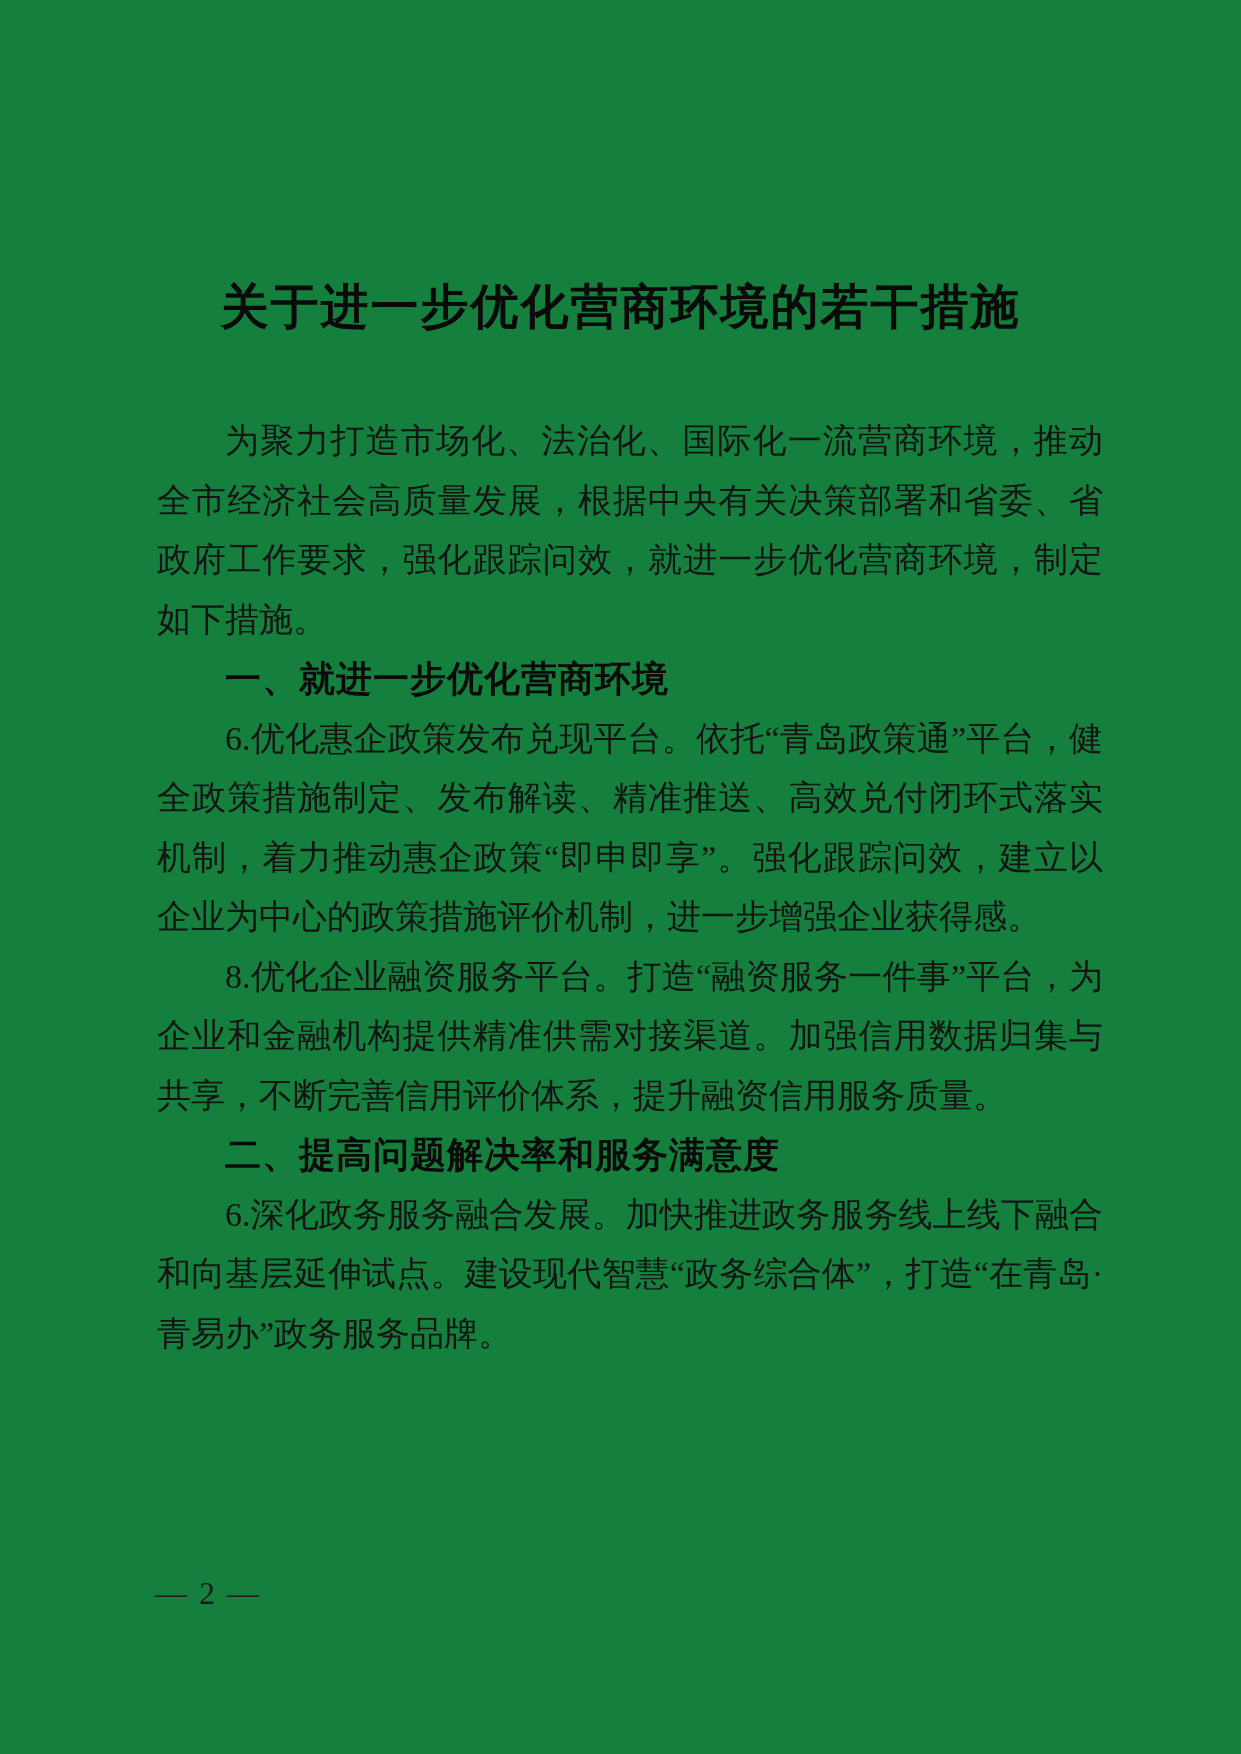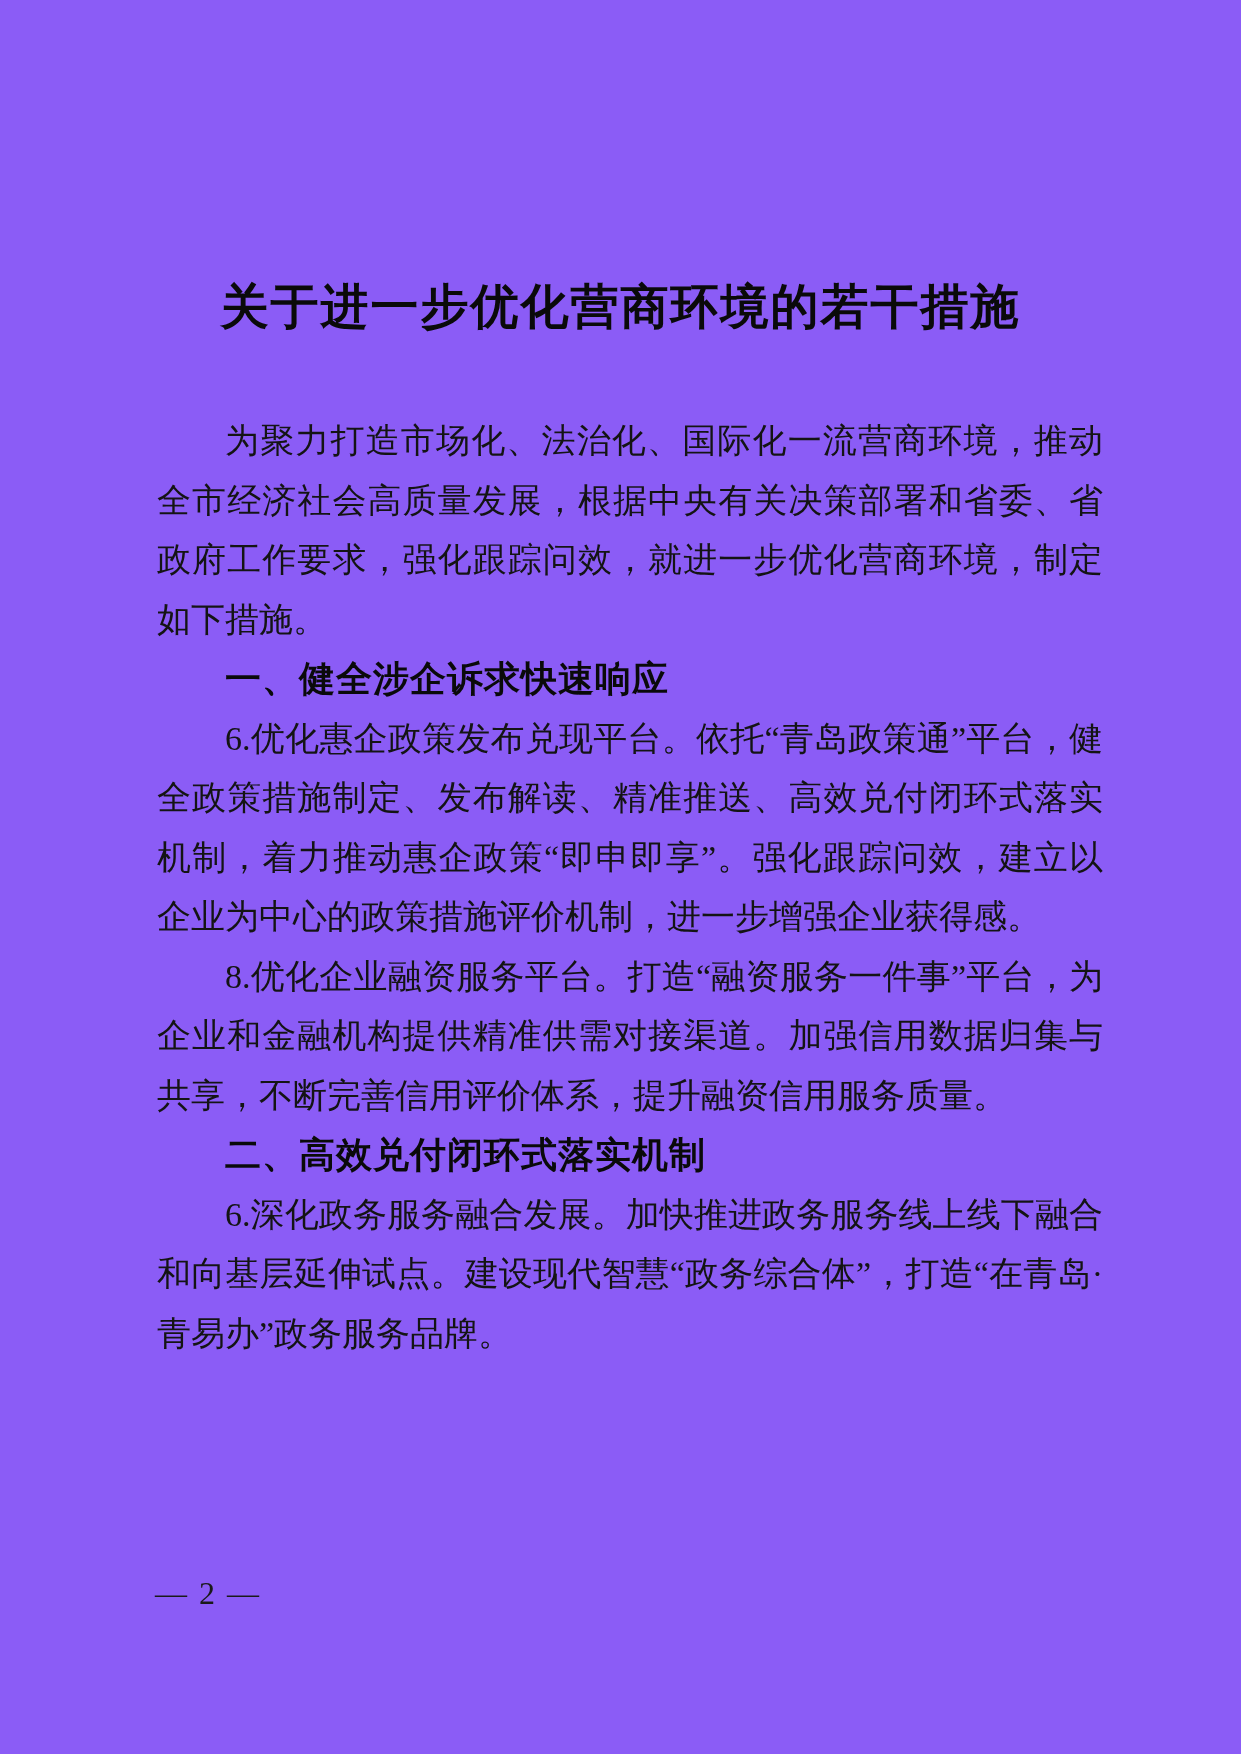--- a/index.html
+++ b/index.html
@@ -4,21 +4,21 @@
 <style>
   html, body {
     margin: 0;
     padding: 0;
     background: #ffffff;
   }
   .page {
     position: relative;
     width: 1241px;
     height: 1754px;
-    background: #8b5cf6;
+    background: #15803d;
     overflow: hidden;
     color: #111111;
   }
   .doc-title {
     position: absolute;
     top: 281px;
     left: 0;
     right: 0;
     margin: 0;
     text-align: center;
@@ -70,22 +70,22 @@
 </style>
 </head>
 <body>
 
 <div class="page">
 
   <h1 class="doc-title">关于进一步优化营商环境的若干措施</h1>
 
   <div class="doc-body">
     <p class="paragraph">为聚力打造市场化、法治化、国际化一流营商环境，推动全市经济社会高质量发展，根据中央有关决策部署和省委、省政府工作要求，强化跟踪问效，就进一步优化营商环境，制定如下措施。</p>
-    <h2 class="section-heading">一、健全涉企诉求快速响应</h2>
+    <h2 class="section-heading">一、就进一步优化营商环境</h2>
     <p class="paragraph">6.优化惠企政策发布兑现平台。依托“青岛政策通”平台，健全政策措施制定、发布解读、精准推送、高效兑付闭环式落实机制，着力推动惠企政策“即申即享”。强化跟踪问效，建立以企业为中心的政策措施评价机制，进一步增强企业获得感。</p>
     <p class="paragraph">8.优化企业融资服务平台。打造“融资服务一件事”平台，为企业和金融机构提供精准供需对接渠道。加强信用数据归集与共享，不断完善信用评价体系，提升融资信用服务质量。</p>
-    <h2 class="section-heading">二、高效兑付闭环式落实机制</h2>
+    <h2 class="section-heading">二、提高问题解决率和服务满意度</h2>
     <p class="paragraph">6.深化政务服务融合发展。加快推进政务服务线上线下融合和向基层延伸试点。建设现代智慧“政务综合体”，打造“在青岛·青易办”政务服务品牌。</p>
   </div>
 
   <div class="page-footer">— 2 —</div>
 
 </div>
 
 </body></html>

